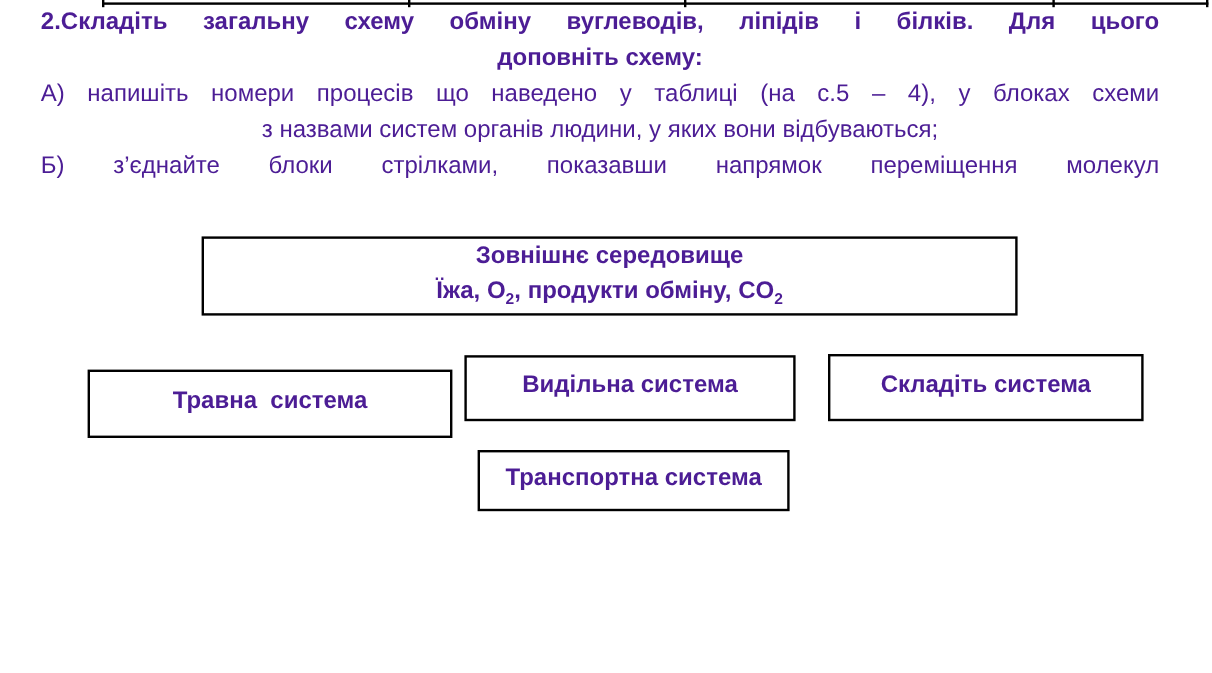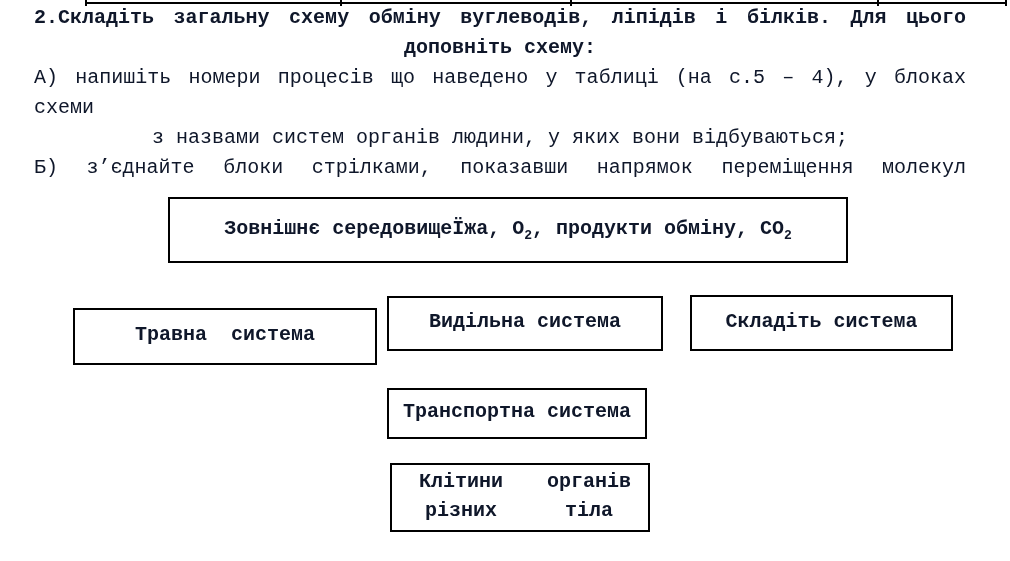--- a/index.html
+++ b/index.html
@@ -2,22 +2,22 @@
 <html><head>
 <meta charset="utf-8">
 <style>
   * { margin: 0; padding: 0; box-sizing: border-box; }
   html, body { background: #ffffff; }
   .page {
     position: relative;
     width: 1010px;
     height: 561px;
     background: #ffffff;
-    color: #0f172a;
-    font-family: Liberation Mono, monospace;
+    color: #4c1d95;
+    font-family: Liberation Sans, sans-serif;
     overflow: hidden;
   }
   
   .remnant-hline {
     position: absolute;
     left: 85px; top: 2px;
     width: 922px; height: 2px;
     background: #000000;
   }
   .remnant-vstub {
@@ -42,39 +42,39 @@
     text-align: justify;
     text-align-last: justify;
   }
   .line.bold { font-weight: bold; }
   
   .dbox {
     position: absolute;
     border: 2px solid #000000;
     background: #ffffff;
     display: flex;
-    flex-direction: row;
+    flex-direction: column;
     align-items: center;
     justify-content: center;
     font-weight: bold;
     font-size: 20px;
     line-height: 29px;
     text-align: center;
     white-space: pre-wrap;
     padding-bottom: 4px;
   }
   .dbox sub {
     font-size: 13px;
     line-height: 0;
   }
   .box-env        { left: 168px; top: 197px; width: 680px; height: 66px; }
   .box-digestive  { left: 73px;  top: 308px; width: 304px; height: 57px; }
   .box-excretory  { left: 387px; top: 296px; width: 276px; height: 55px; text-align: right; }
   .box-respiratory{ left: 690px; top: 295px; width: 263px; height: 56px; }
-  .box-transport  { left: 387px; top: 375px; width: 260px; height: 51px; margin-top: 13px; }
+  .box-transport  { left: 398px; top: 375px; width: 260px; height: 51px; }
   .box-cells      { left: 390px; top: 463px; width: 260px; height: 69px; }
 </style>
 </head>
 <body>
 
 <div class="page">
 
   <div>
     <div class="remnant-hline"></div>
     <div class="remnant-vstub" style="left:85px"></div>
@@ -106,18 +106,14 @@
   </div>
 
   <div class="dbox box-respiratory">
     <div>Складіть система</div>
   </div>
 
   <div class="dbox box-transport">
     <div>Транспортна система</div>
   </div>
 
-  <div class="dbox box-cells">
-    <div>Клітини різних</div>
-    <div>органів тіла</div>
-  </div>
 
 </div>
 
 </body></html>

